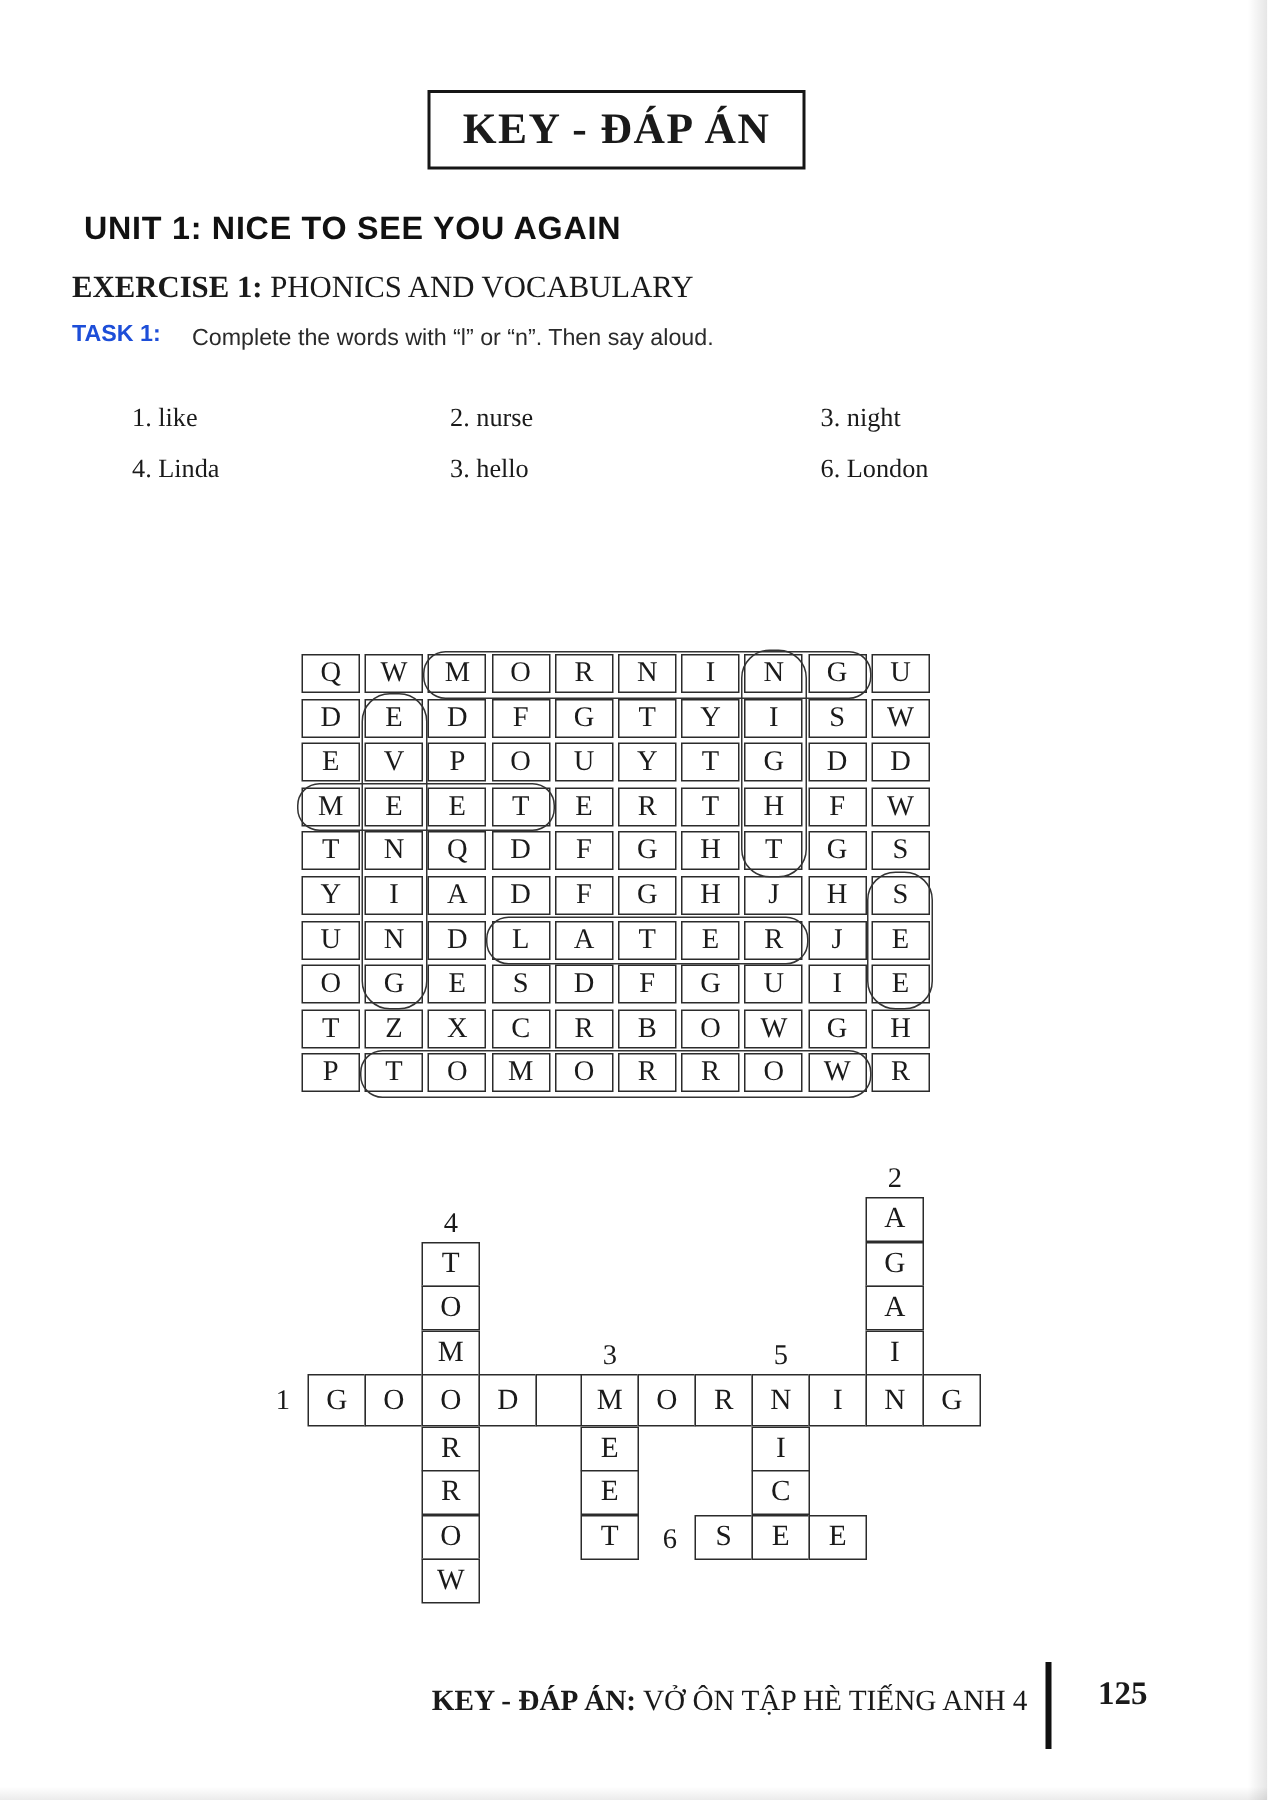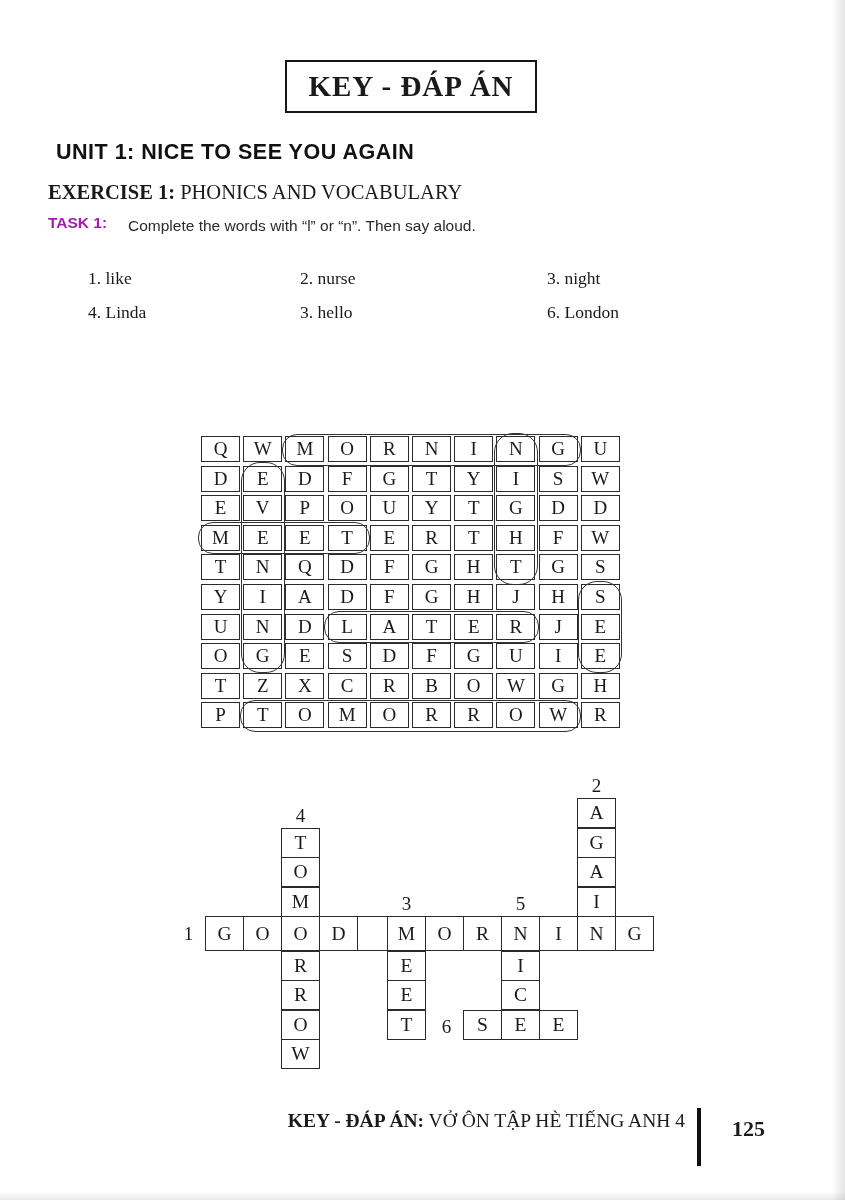--- a/index.html
+++ b/index.html
@@ -9,42 +9,42 @@
   
   .title-box{position:absolute;left:285px;top:60px;width:248px;height:49px;
              border:2.5px solid #161616;display:flex;align-items:center;justify-content:center;
              font-weight:bold;font-size:29px;letter-spacing:1px;}
   .unit-title{position:absolute;left:56px;top:140px;font-weight:bold;font-size:21.5px;
               letter-spacing:.5px;color:#111;}
   .exercise{position:absolute;left:48px;top:181px;font-size:20.5px;}
   .exercise b{font-weight:bold;}
   
   .task-row{position:absolute;display:flex;}
-  .task-label{width:80px;flex:0 0 80px;font-weight:bold;font-size:15.5px;color:#a21caf;}
+  .task-label{width:80px;flex:0 0 80px;font-weight:bold;font-size:15.5px;color:#1d4ed8;}
   .task-body{width:645px;font-size:15.5px;color:#2a2a2a;line-height:24px;}
   .just{text-align:justify;text-align-last:justify;}
   .vi{font-family:"Liberation Serif",serif;font-style:italic;font-size:18px;color:#1a1a1a;
       line-height:26px;}
   
   .answers{position:absolute;left:88px;top:268px;width:640px;display:grid;
            grid-template-columns:212px 247px auto;row-gap:13px;font-size:17.5px;}
   
   .ws{position:absolute;left:201px;top:436px;width:422px;height:296px;}
   .ws-cell{position:absolute;width:39px;height:26px;box-sizing:border-box;border:1.4px solid #2b2b2b;
            display:flex;align-items:center;justify-content:center;font-size:19px;background:#fff;}
   .ws-circle{position:absolute;border:1.7px solid #333;border-radius:15px;pointer-events:none;}
   
   .cw{position:absolute;left:205px;top:798px;width:460px;height:272px;}
   .cw-cell{position:absolute;width:39px;box-sizing:border-box;border:1.5px solid #2b2b2b;
            display:flex;align-items:center;justify-content:center;font-size:19.5px;background:#fff;}
   .cw-num{position:absolute;width:39px;height:29px;display:flex;align-items:center;
           justify-content:center;font-size:19px;}
   
   .footer{position:absolute;left:0;top:1106px;width:845px;height:62px;}
-  .footer-line{position:absolute;right:160px;top:4px;font-size:19.5px;white-space:nowrap;}
+  .footer-line{position:absolute;right:160px;top:18px;font-size:19.5px;white-space:nowrap;}
   .footer-line b{font-weight:bold;}
   .footer-divider{position:absolute;left:697px;top:2px;width:4px;height:58px;background:#101010;}
   .page-number{position:absolute;left:732px;top:10px;font-size:22px;font-weight:bold;}
   
   .edge-right{position:absolute;top:0;right:0;width:13px;height:1200px;
               background:linear-gradient(to right,rgba(0,0,0,0),rgba(0,0,0,.10));}
   .edge-bottom{position:absolute;left:0;bottom:0;width:845px;height:9px;
                background:linear-gradient(to bottom,rgba(0,0,0,0),rgba(0,0,0,.08));}
 </style>
 </head>

